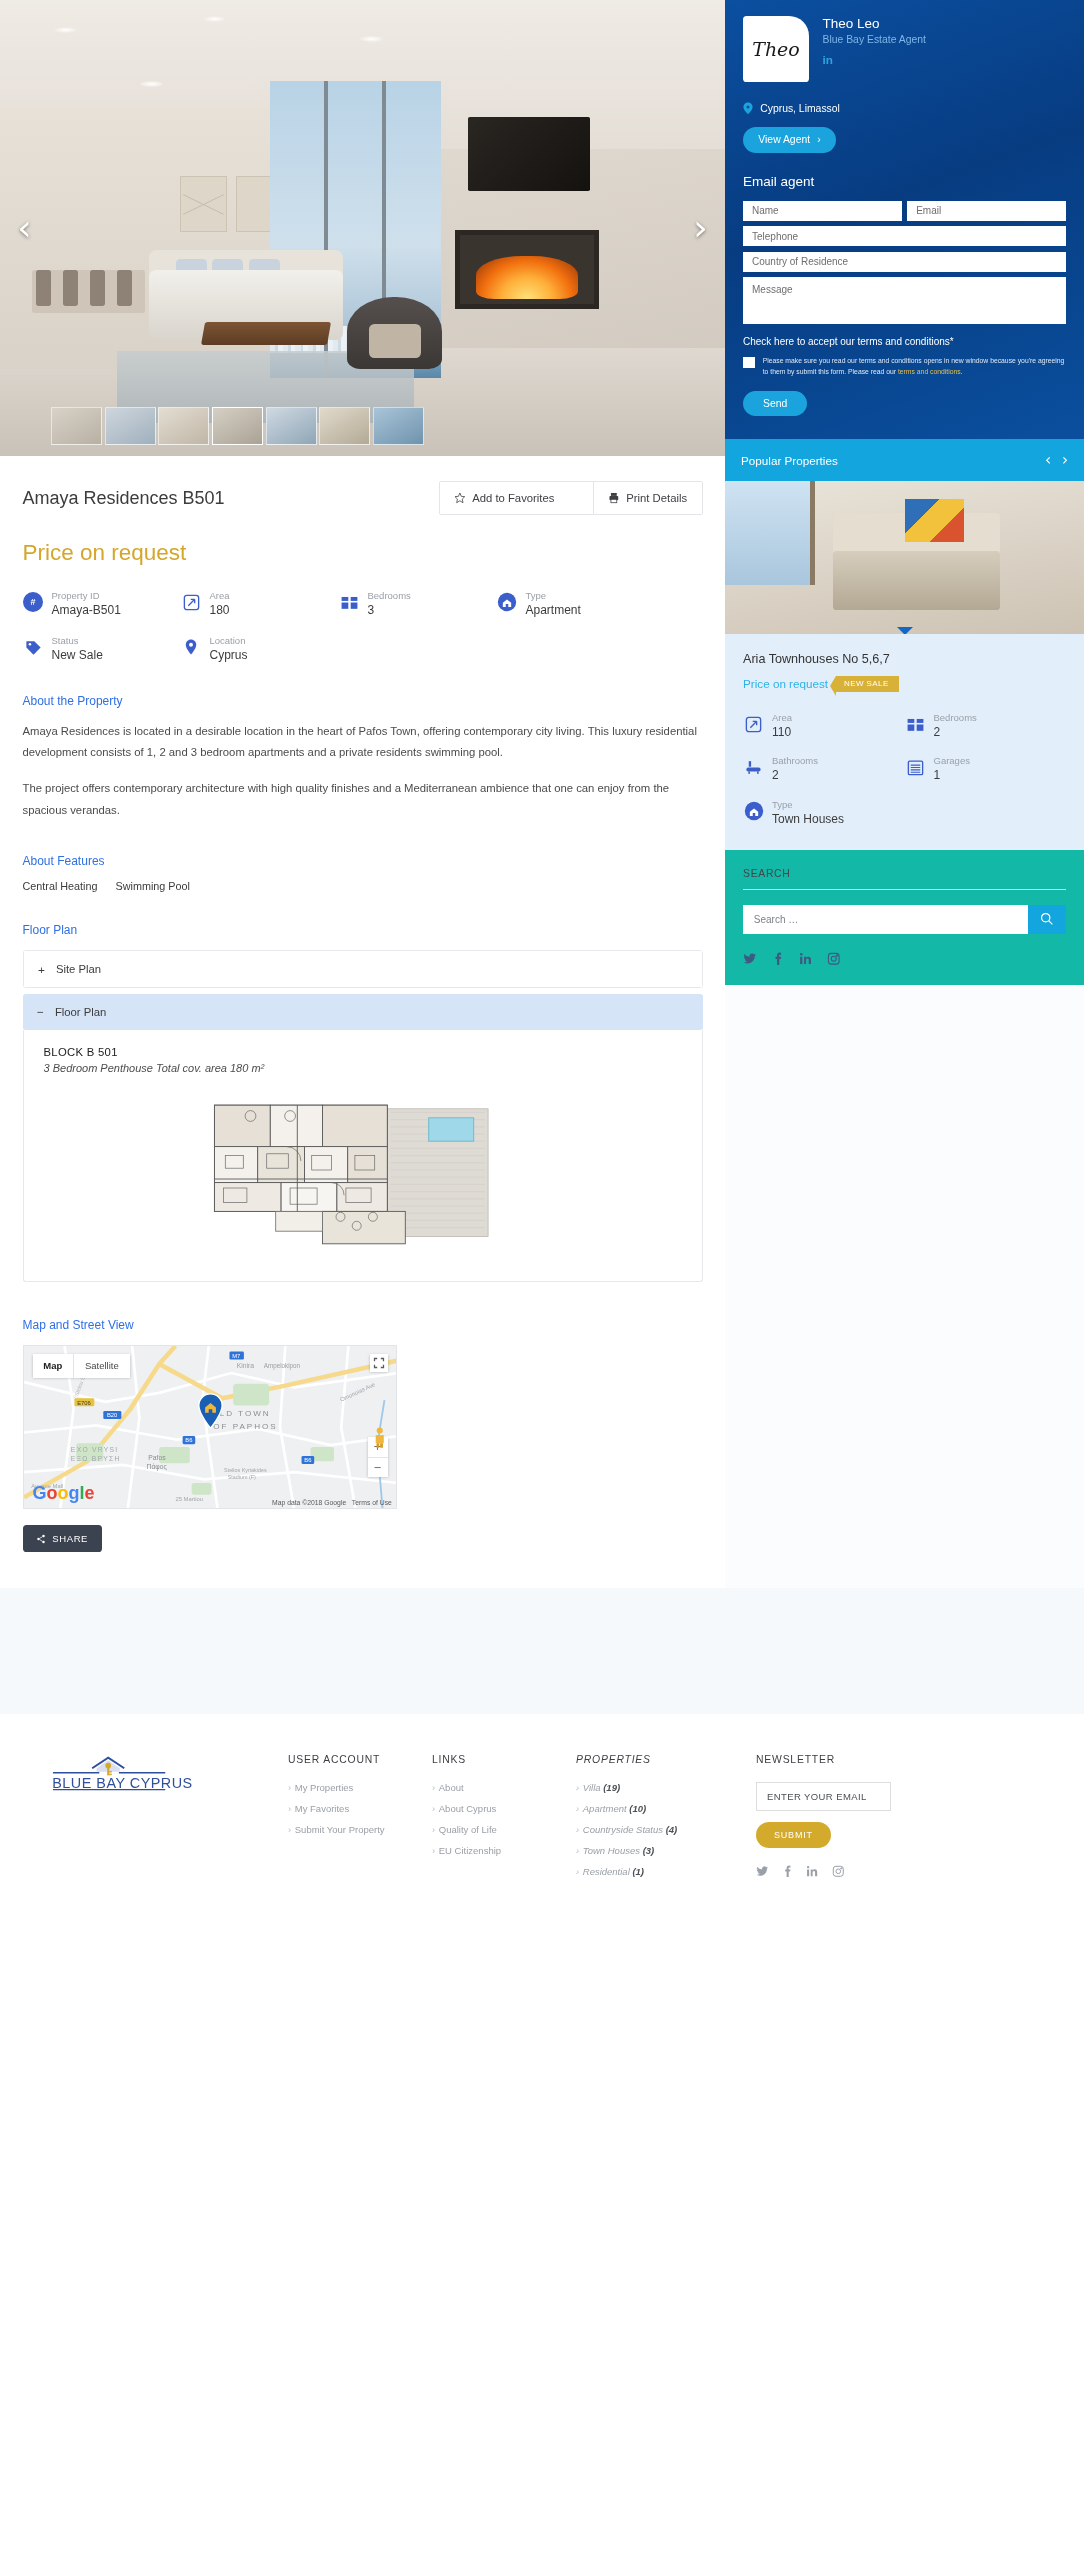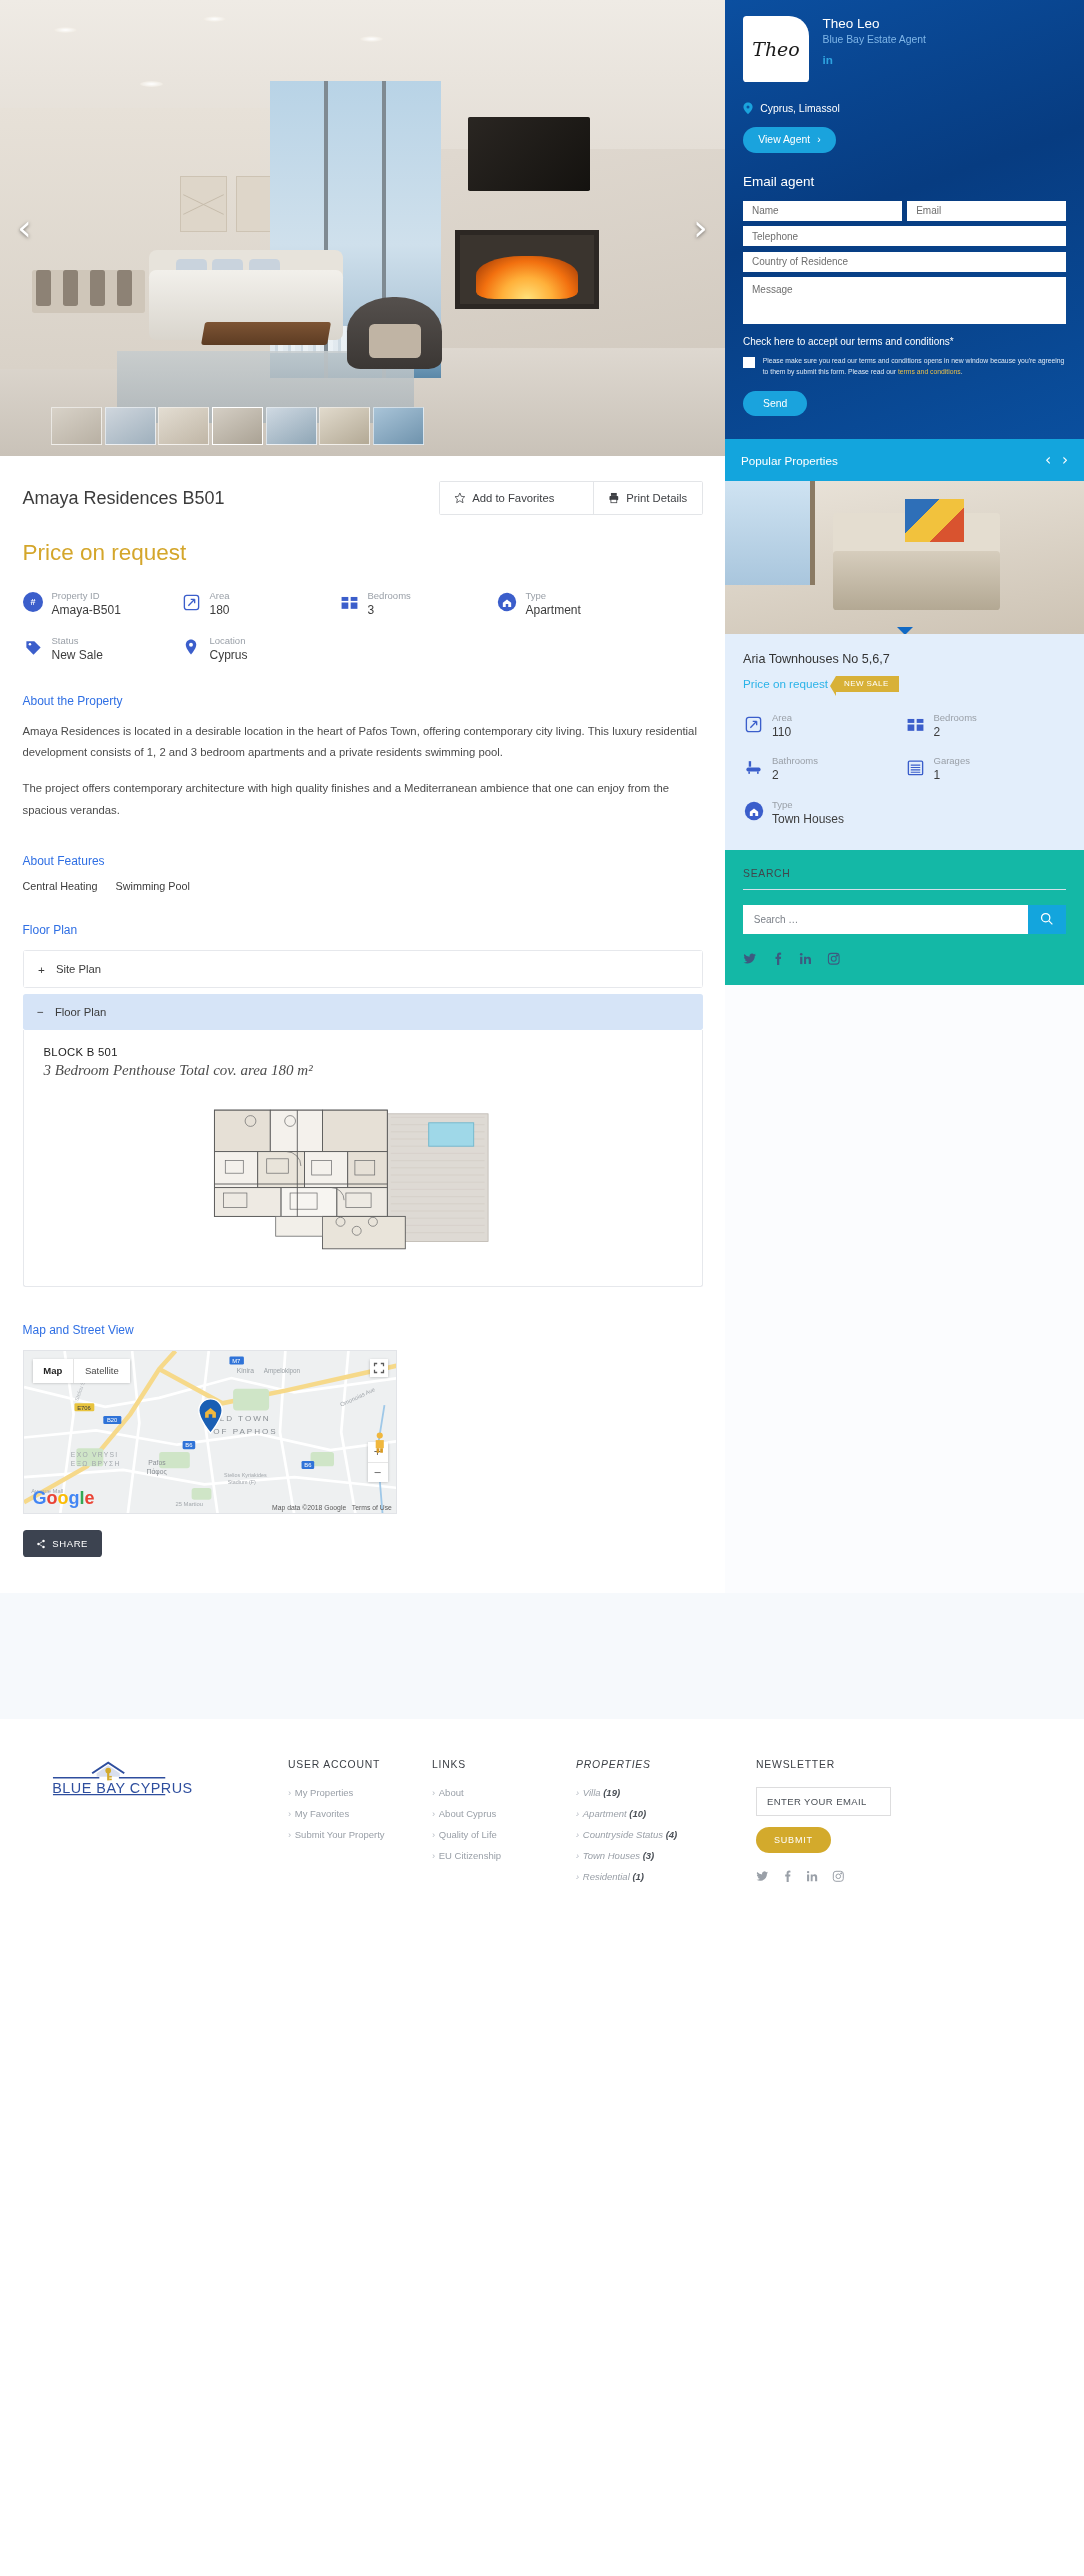--- a/index.html
+++ b/index.html
@@ -114,21 +114,21 @@
   .features { display:flex; gap:18px; font-size:10.8px; color:#3c3c3c; margin-bottom:31px; }
 
   .accordion { border:0.9px solid #e6e8ec; border-radius:2.7px; margin-bottom:5.4px; }
   .acc-head { padding:11.7px 14.4px; font-size:11.3px; color:#3c3c3c; cursor:pointer;
     display:flex; align-items:center; gap:9px; background:#fff; }
   .acc-head.open { background:#d6e4f7; border-radius:2.7px; }
   .acc-sign { font-size:11.7px; width:9px; display:inline-block; }
   .acc-body { border:0.9px solid #e6e8ec; border-top:none; padding:16px 20px 21.6px;
     border-radius:0 0 2.7px 2.7px; }
   .fp-title { font-size:11.3px; color:#222; letter-spacing:0.3px; margin-bottom:4.5px; }
-  .fp-sub { font-size:15px; color:#4d4d4d; font-style:italic; margin-bottom:14.4px;font-family:Liberation Serif, serif; }
+  .fp-sub { font-size:11px; color:#4d4d4d; font-style:italic; margin-bottom:14.4px; }
 
   
   .fp-canvas { width:100%; height:171px; position:relative; }
 
   
   .mapbox { position:relative; width:374px; height:164px; border:0.9px solid #e2e4e8;
     overflow:hidden; background:#eceff1; margin-bottom:16px; }
   .map-type { position:absolute; left:9px; top:8px; display:flex; z-index:5;
     box-shadow:0 0.9px 2.7px rgba(0,0,0,.25);justify-content:flex-end; }
   .mt-btn { background:#fff; font-size:9.5px; padding:6.3px 10.8px; color:#4a4a4a; cursor:pointer; }

